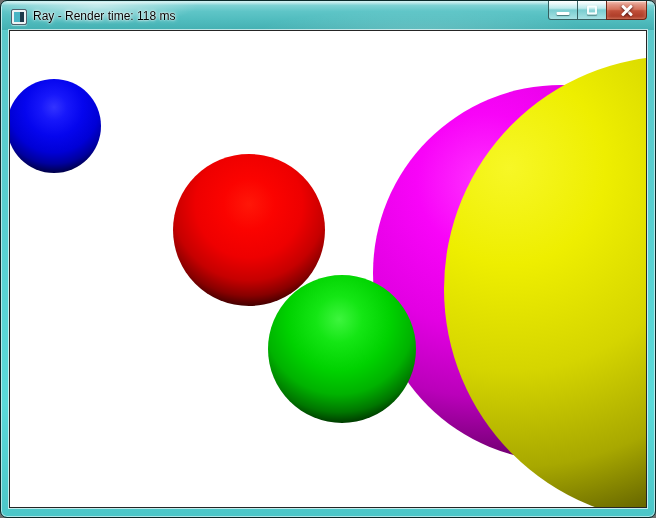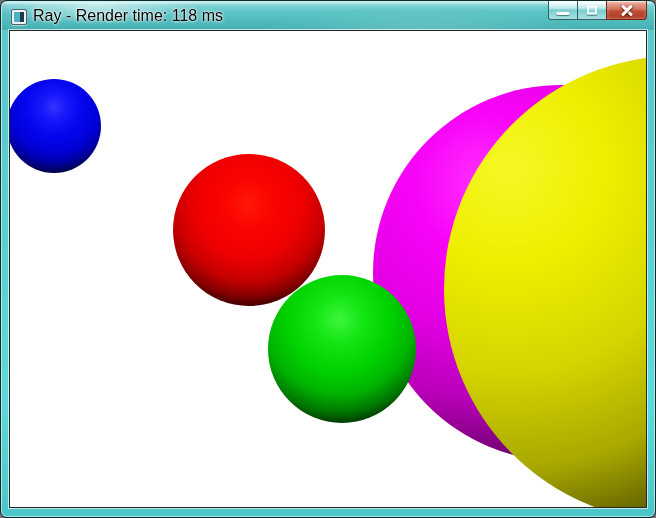--- a/index.html
+++ b/index.html
@@ -25,21 +25,21 @@
       linear-gradient(180deg,#cdeff0 0%,#7fd2d4 12%,#5ec5c7 34%,#50bcbe 65%,#44b0b2 100%);
   }
   .app-icon{
     position:absolute;left:9px;top:7px;width:16px;height:16px;box-sizing:border-box;
     border:1px solid #50606c;border-radius:2px;
     background:linear-gradient(90deg,#49b4c4 0 8px,#1c3a4a 8px 100%);
     box-shadow:inset 0 0 0 2px #eef3f5, 0 1px 1px rgba(255,255,255,.5);
   }
   .title{
     position:absolute;left:31px;top:0;height:28px;line-height:28px;
-    font-size:16px;color:#000;white-space:nowrap;
+    font-size:12px;color:#000;white-space:nowrap;
     text-shadow:0 0 4px rgba(255,255,255,.95),0 0 2px rgba(255,255,255,.9),0 0 1px rgba(255,255,255,.9);
   }
   
   .caption-buttons{position:absolute;left:547px;top:0;height:19px;display:flex;z-index:5;}
   .cap-btn{
     position:relative;box-sizing:border-box;width:30px;height:19px;
     border:1px solid #355f60;border-top:none;margin-left:-1px;
     background:linear-gradient(180deg,rgba(255,255,255,.92) 0%,rgba(230,250,251,.65) 40%,rgba(140,210,214,.55) 50%,rgba(205,242,244,.7) 100%);
     box-shadow:inset 0 1px 0 rgba(255,255,255,.8);
   }

